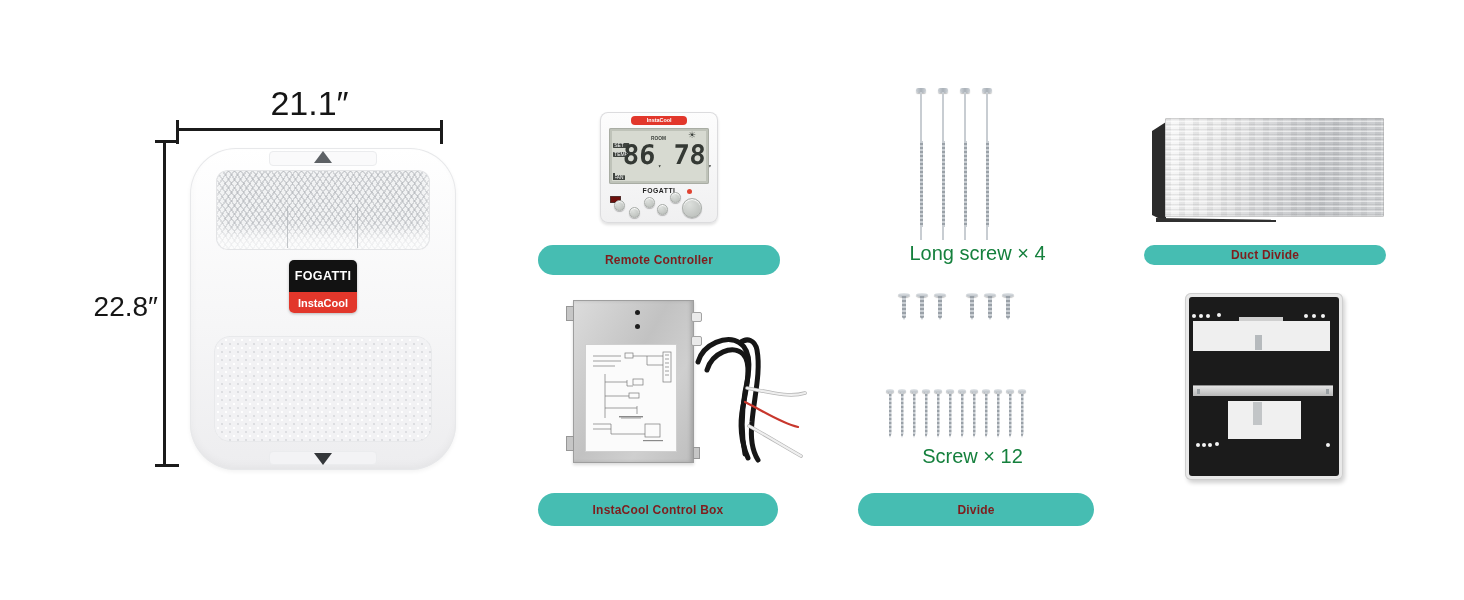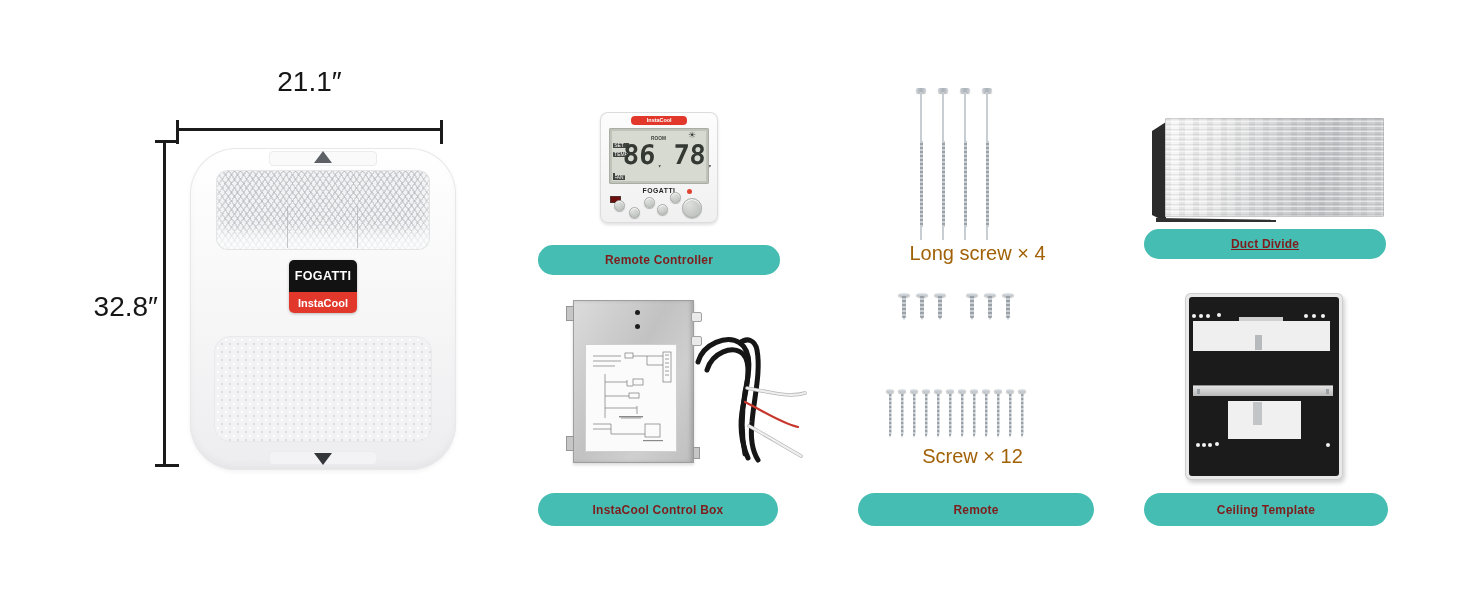--- a/index.html
+++ b/index.html
@@ -1,45 +1,45 @@
 <!DOCTYPE html>
 <html style="--teal: #46BDB2; --red: #E2372B; --black: #121212;"><head>
 <meta charset="utf-8">
 <style>
   html,body{margin:0;padding:0;background:#ffffff;}
   #stage{position:relative;width:1464px;height:600px;background:#fff;overflow:hidden;
          font-family:"Liberation Sans",sans-serif;color:#1b1b1b;}
   #stage i{display:block;position:absolute;font-style:normal;}
 
   
-  .dim-width-label{position:absolute;left:176px;top:66px;width:267px;text-align:center;
-    font-size:28px;color:#151515;}
+  .dim-width-label{position:absolute;left:176px;top:84px;width:267px;text-align:center;
+    font-size:34px;color:#151515;}
   .dim-height-label{position:absolute;left:70px;top:291px;width:88px;text-align:right;
     font-size:28px;color:#151515;}
   .dim-h-line{position:absolute;left:176px;top:128px;width:267px;height:0;
     border-top:3px solid #1b1b1b;}
   .dim-h-line::before,.dim-h-line::after{content:"";position:absolute;top:-11px;width:3px;height:24px;background:#1b1b1b;}
   .dim-h-line::before{left:0;} .dim-h-line::after{right:0;}
   .dim-v-line{position:absolute;left:163px;top:140px;height:327px;width:0;
     border-left:3px solid #1b1b1b;}
   .dim-v-line::before,.dim-v-line::after{content:"";position:absolute;left:-11px;width:24px;height:3px;background:#1b1b1b;}
   .dim-v-line::before{top:0;} .dim-v-line::after{bottom:0;}
 
   
   .pill{position:absolute;background:var(--teal,#46BDB2);color:#7f1d1d;font-weight:bold;
     font-size:12px;display:flex;align-items:center;justify-content:center;
     border-radius:18px;letter-spacing:.2px;white-space:nowrap;}
   .p-acp   {left:158px;top:493px;width:304px;height:33px;}
   .p-remote{left:538px;top:245px;width:242px;height:30px;}
   .p-ecb   {left:538px;top:493px;width:240px;height:33px;}
   .p-screw {left:858px;top:493px;width:236px;height:33px;}
-  .p-duct  {left:1144px;top:229px;width:242px;height:30px;text-decoration:underline;}
+  .p-duct  {left:1144px;top:245px;width:242px;height:20px;}
   .p-ct    {left:1144px;top:493px;width:244px;height:33px;}
 
-  .caption{position:absolute;font-size:20px;color:#a16207;text-align:center;white-space:nowrap;}
+  .caption{position:absolute;font-size:20px;color:#15803d;text-align:center;white-space:nowrap;}
   .cap-long{left:885px;top:242px;width:185px;}
   .cap-6   {left:885px;top:341px;width:185px;}
   .cap-12  {left:880px;top:445px;width:185px;}
 
   
   .ac-panel{position:absolute;left:190px;top:148px;width:266px;height:322px;border-radius:46px;
     background:linear-gradient(180deg,#ffffff 0%,#f6f6f7 55%,#ededef 100%);
     box-shadow:inset 0 0 0 1px #e7e8ea, inset 0 -4px 8px rgba(0,0,0,.04), 0 2px 4px rgba(0,0,0,.05);}
   .seam{position:absolute;left:50%;transform:translateX(-50%);width:106px;
     border:1px solid #ebecee;border-radius:4px;background:#fafafb;}
@@ -179,21 +179,21 @@
   .ct-vtab{position:absolute;left:64px;top:105px;width:9px;height:23px;background:#c2c5c7;}
 </style>
 </head>
 <body>
 
 <div id="stage">
 
   <div class="dim-width-label">21.1″</div>
   <div class="dim-h-line"></div>
   <div class="dim-v-line"></div>
-  <div class="dim-height-label">32.8″</div>
+  <div class="dim-height-label">22.8″</div>
 
   <div class="ac-panel">
     <div class="seam top">
       <i class="tri up"></i>
     </div>
     <div class="grille">
       <i class="gdiv d1"></i>
       <i class="gdiv d2"></i>
     </div>
     <div class="badge">
@@ -399,21 +399,21 @@
         <i class="shaft"></i>
       </div>
       <div class="screw medium">
         <i class="head"></i>
         <i class="neck"></i>
         <i class="shaft"></i>
       </div>
     </div>
   <div class="caption cap-12">Screw × 12</div>
 
-  <div class="pill p-screw">Remote</div>
+  <div class="pill p-screw">Divide</div>
 
   <div class="duct">
     <i class="duct-edge"></i>
     <i class="duct-bottom"></i>
     <div class="foil"></div>
   </div>
   <div class="pill p-duct">Duct Divide</div>
 
   <div class="ct">
     <div class="ct-inner">
@@ -430,15 +430,14 @@
       <div class="ct-rail"></div>
       <div class="ct-lower"></div>
       <div class="ct-vtab"></div>
       <i class="hole" style="left:7px;top:146px"></i>
       <i class="hole" style="left:13px;top:146px"></i>
       <i class="hole" style="left:19px;top:146px"></i>
       <i class="hole" style="left:26px;top:145px"></i>
       <i class="hole" style="left:137px;top:146px"></i>
     </div>
   </div>
-  <div class="pill p-ct">Ceiling Template</div>
 
 </div>
 
 </body></html>

